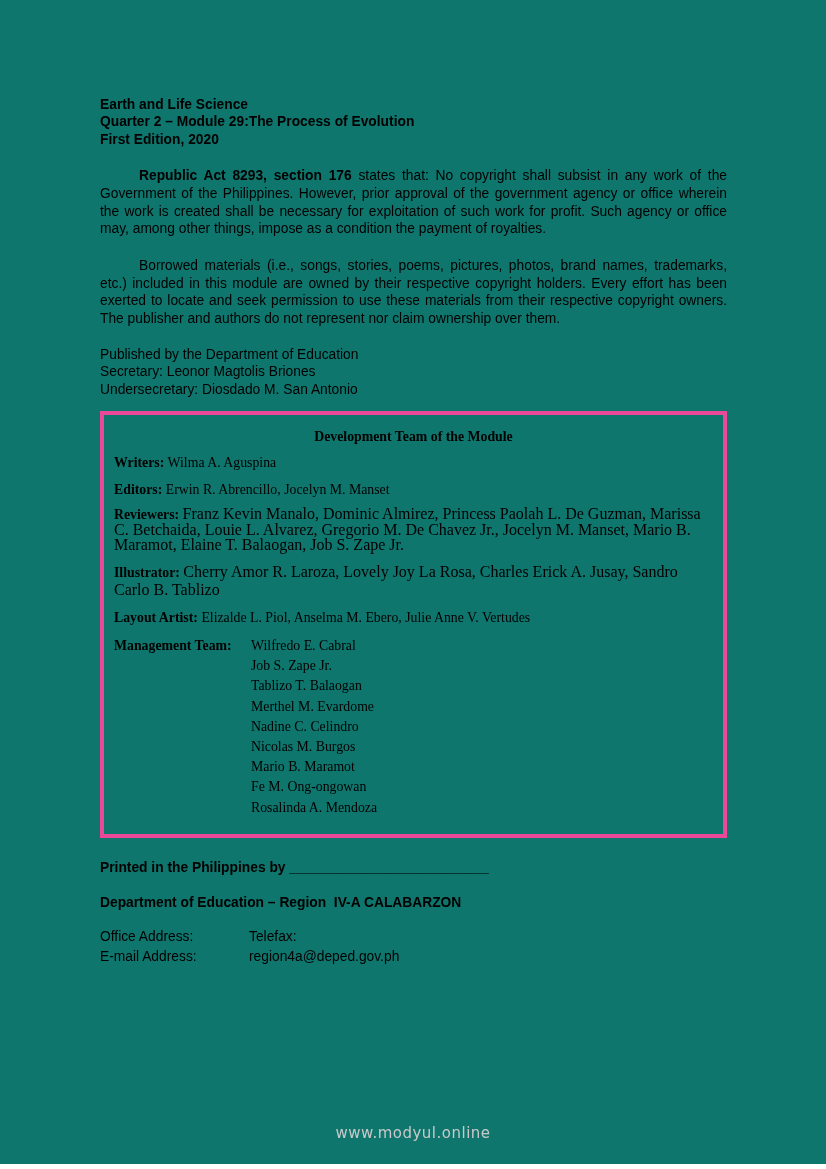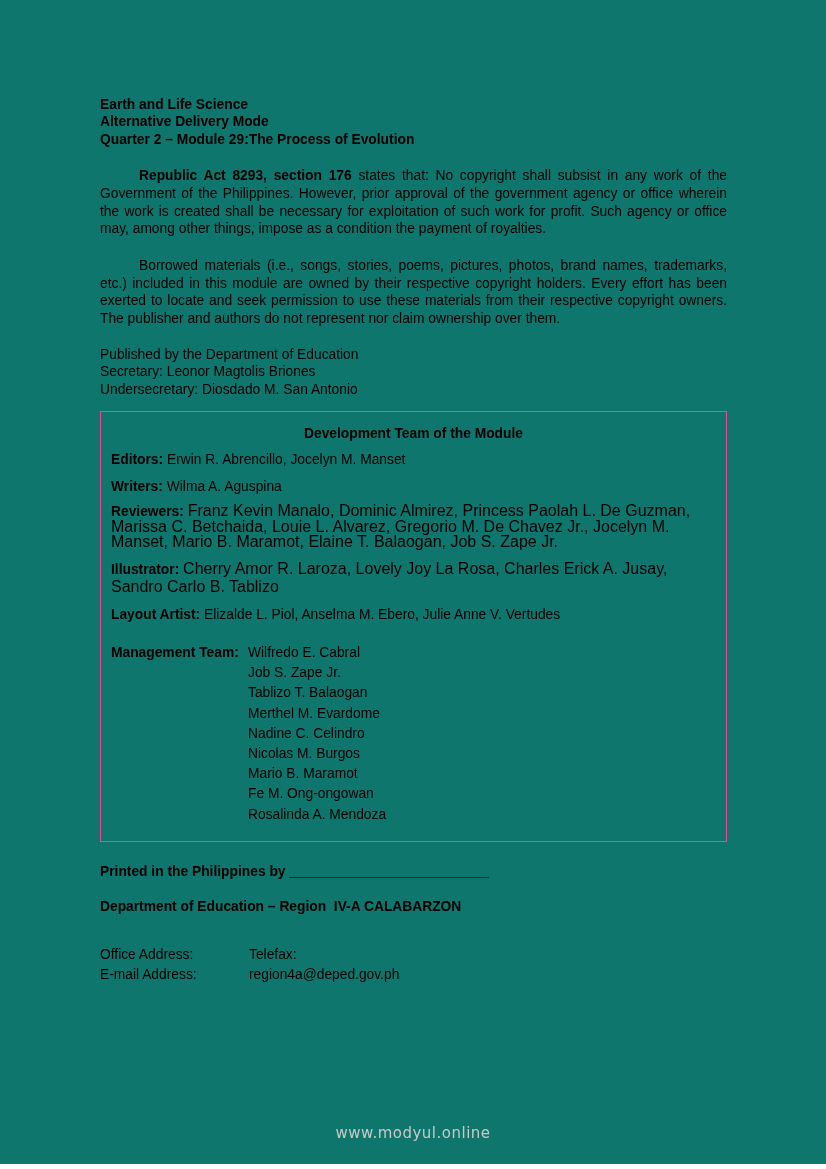--- a/index.html
+++ b/index.html
@@ -24,39 +24,40 @@
     text-indent: 39px;
     line-height: 17.7px;
   }
   .para .lead { font-weight: 700; }
 
   .published { margin-top: 18px; }
   .published div { line-height: 17.4px; }
 
   .dev-box {
     margin-top: 13px;
-    border: 1px solid #ec4899;
+    border: 4px solid #ec4899;
     padding: 13px 10px 16px 10px;
     box-sizing: border-box;
+    font-family: Liberation Serif, serif;
   }
   .dev-title { text-align: center; font-weight: 700; line-height: 17.4px; }
   .dev-row { margin-top: 9px; line-height: 17.4px; }
   .label { font-weight: 700; }
   .reviewers-names { font-size: 16px; line-height: 14px; }
   .reviewers-row { line-height: 15.5px; }
   .illus-names { font-size: 16px; }
-  .mgmt-row { display: flex; margin-top: 20px; }
+  .mgmt-row { display: flex; margin-top: 10px; }
   .mgmt-label { font-weight: 700; width: 137px; flex: none; line-height: 20.2px; }
   .mgmt-names div { line-height: 20.2px; }
 
   .printed-line { margin-top: 21px; font-weight: 700; line-height: 17.4px; }
   .dept-line { margin-top: 18px; font-weight: 700; line-height: 17.4px; white-space: pre-wrap; }
 
   .contact {
-    margin-top: 29px;
+    margin-top: 15px;
     display: grid;
     grid-template-columns: 149px 1fr;
     line-height: 20.3px;
   }
   .contact .val { white-space: pre-line; }
 
   .watermark {
     position: absolute;
     left: 0; right: 0;
     top: 1124px;
@@ -68,45 +69,45 @@
   }
 </style>
 </head>
 <body>
 
 <div class="page">
   <div class="content">
 
     <div class="heading-block">
       <div>Earth and Life Science</div>
-      <div>Alternative Delivery Mode</div>
       <div>Quarter 2 – Module 29:The Process of Evolution</div>
+      <div>First Edition, 2020</div>
     </div>
 
     <p class="para"><span class="lead">Republic Act 8293, section 176</span><span> states that: No copyright shall subsist in any work of the Government of the Philippines. However, prior approval of the government agency or office wherein the work is created shall be necessary for exploitation of such work for profit. Such agency or office may, among other things, impose as a condition the payment of royalties.</span></p>
 
     <p class="para">Borrowed materials (i.e., songs, stories, poems, pictures, photos, brand names, trademarks, etc.) included in this module are owned by their respective copyright holders. Every effort has been exerted to locate and seek permission to use these materials from their respective copyright owners. The publisher and authors do not represent nor claim ownership over them.</p>
 
     <div class="published">
       <div>Published by the Department of Education</div>
       <div>Secretary: Leonor Magtolis Briones</div>
       <div>Undersecretary: Diosdado M. San Antonio</div>
     </div>
 
     <div class="dev-box">
       <div class="dev-title">Development Team of the Module</div>
 
       <div class="dev-row">
-        <span class="label">Editors:</span>
-        <span>Erwin R. Abrencillo, Jocelyn M. Manset</span>
+        <span class="label">Writers:</span>
+        <span>Wilma A. Aguspina</span>
       </div>
 
       <div class="dev-row">
-        <span class="label">Writers:</span>
-        <span>Wilma A. Aguspina</span>
+        <span class="label">Editors:</span>
+        <span>Erwin R. Abrencillo, Jocelyn M. Manset</span>
       </div>
 
       <div class="dev-row reviewers-row">
         <span class="label">Reviewers:</span>
         <span class="reviewers-names">Franz Kevin Manalo, Dominic Almirez, Princess Paolah L. De Guzman, Marissa C. Betchaida, Louie L. Alvarez, Gregorio M. De Chavez Jr., Jocelyn M. Manset, Mario B. Maramot, Elaine T. Balaogan, Job S. Zape Jr.</span>
       </div>
 
       <div class="dev-row">
         <span class="label">Illustrator:</span>
         <span class="illus-names">Cherry Amor R. Laroza, Lovely Joy La Rosa, Charles Erick A. Jusay, Sandro Carlo B. Tablizo</span>

